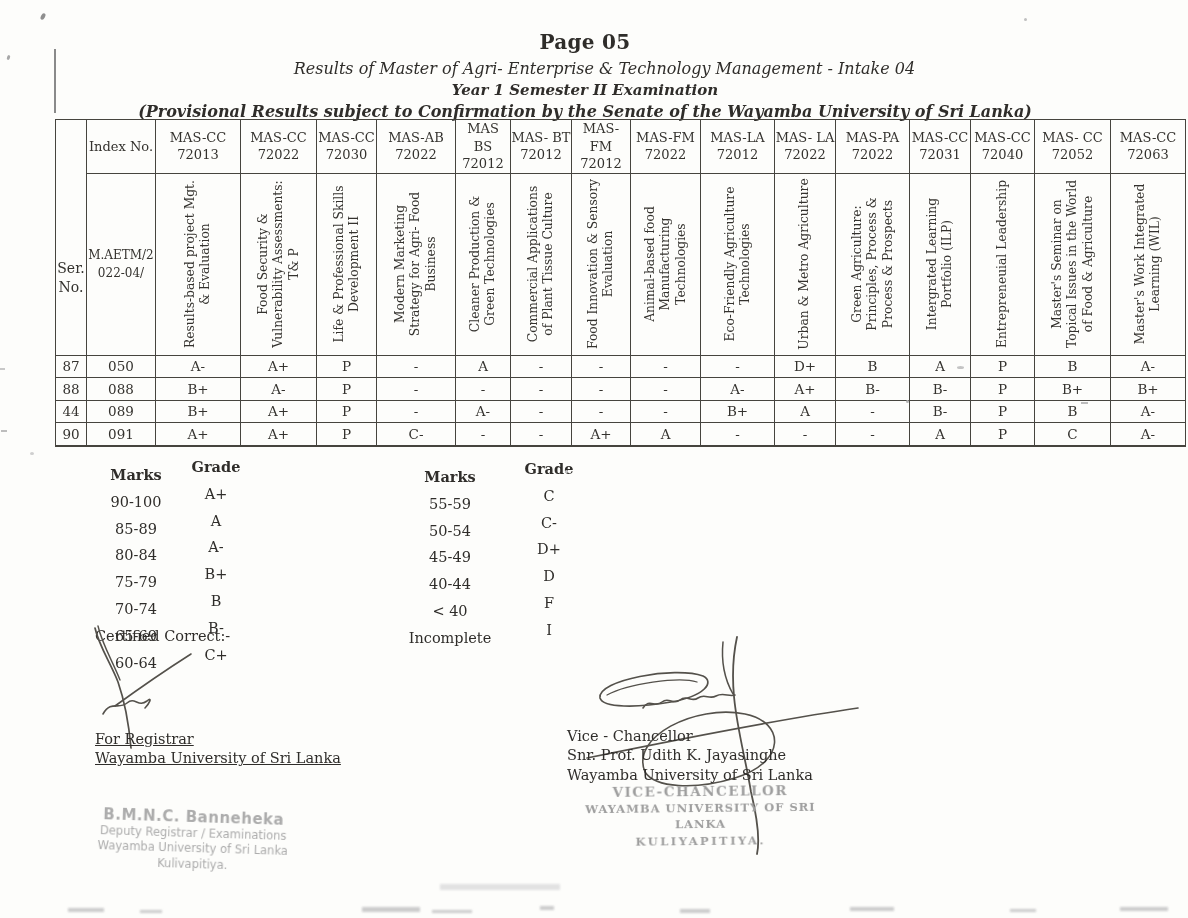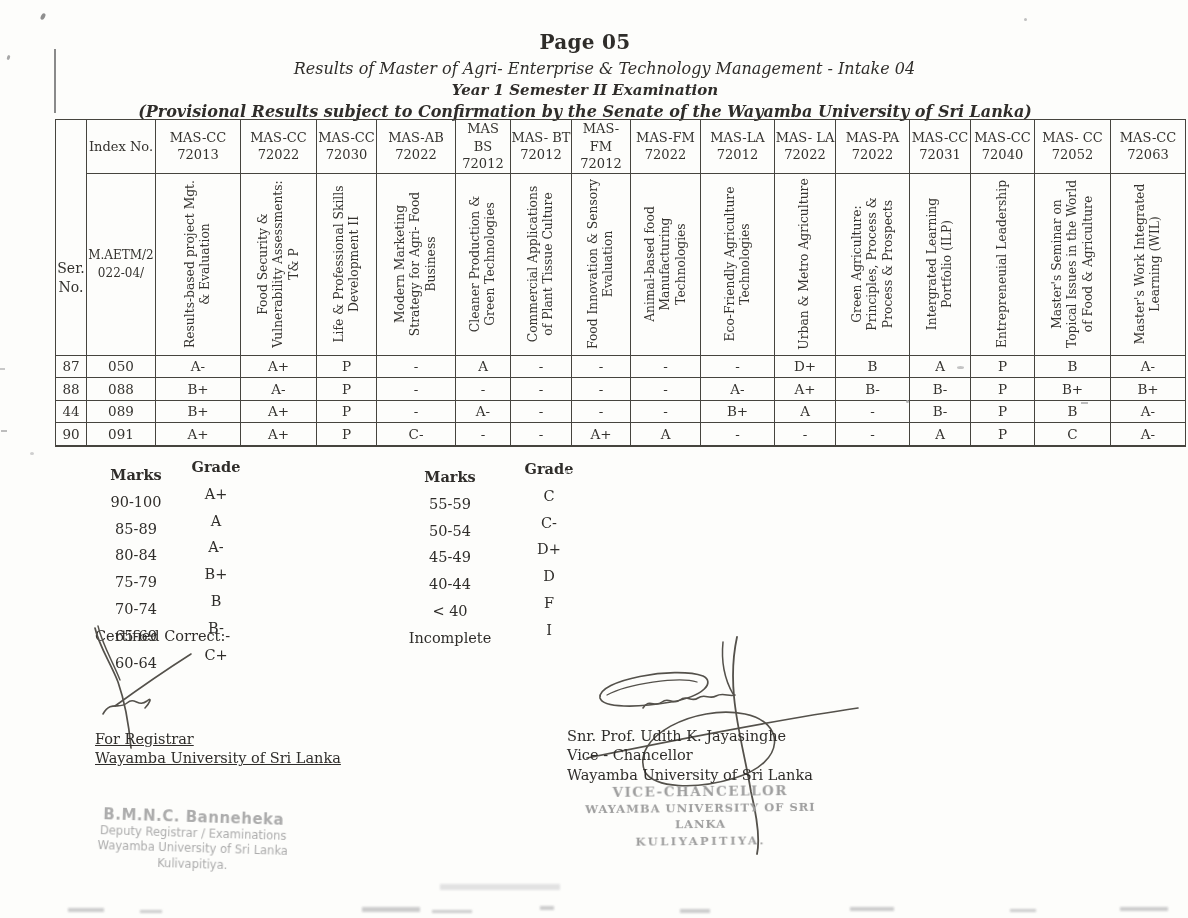--- a/index.html
+++ b/index.html
@@ -342,22 +342,22 @@
     <path d="M 162 5 C 150 60 168 110 176 160 C 182 185 185 208 182 222" stroke-width="1.8"></path>
     <path d="M 148 10 C 146 30 150 48 158 62" stroke-width="1.5"></path>
     <path d="M 25 66 C 22 48 100 34 128 44 C 140 50 130 64 96 70 C 62 76 28 76 25 66 Z" stroke-width="1.7"></path>
     <path d="M 32 63 C 52 52 104 44 122 50" stroke-width="1.3"></path>
     <path d="M 68 76 C 74 66 80 76 87 70 C 94 64 98 74 105 68 C 112 62 116 71 123 66 C 130 61 134 68 141 64 C 148 60 154 65 160 63" stroke-width="1.6"></path>
     <path d="M 12 126 C 100 108 200 88 283 76" stroke-width="1.7"></path>
     <path d="M 70 140 C 55 105 120 72 170 82 C 210 90 212 130 160 146 C 120 158 80 156 70 140 Z" stroke-width="1.6"></path>
   </svg>
 
   <div class="block" style="left:567px; top:727px;">
+    <div>Vice - Chancellor</div>
     <div>Snr. Prof. Udith K. Jayasinghe</div>
-    <div>Vice - Chancellor</div>
     <div>Wayamba University of Sri Lanka</div>
   </div>
 
   <div class="stamp stamp-vc">
     <div class="s1">VICE-CHANCELLOR</div>
     <div class="s2">WAYAMBA UNIVERSITY OF SRI LANKA</div>
     <div class="s3">KULIYAPITIYA.</div>
   </div>
 
   <div class="artifact" style="left:54px; top:49px; width:2px; height:64px;"></div>

